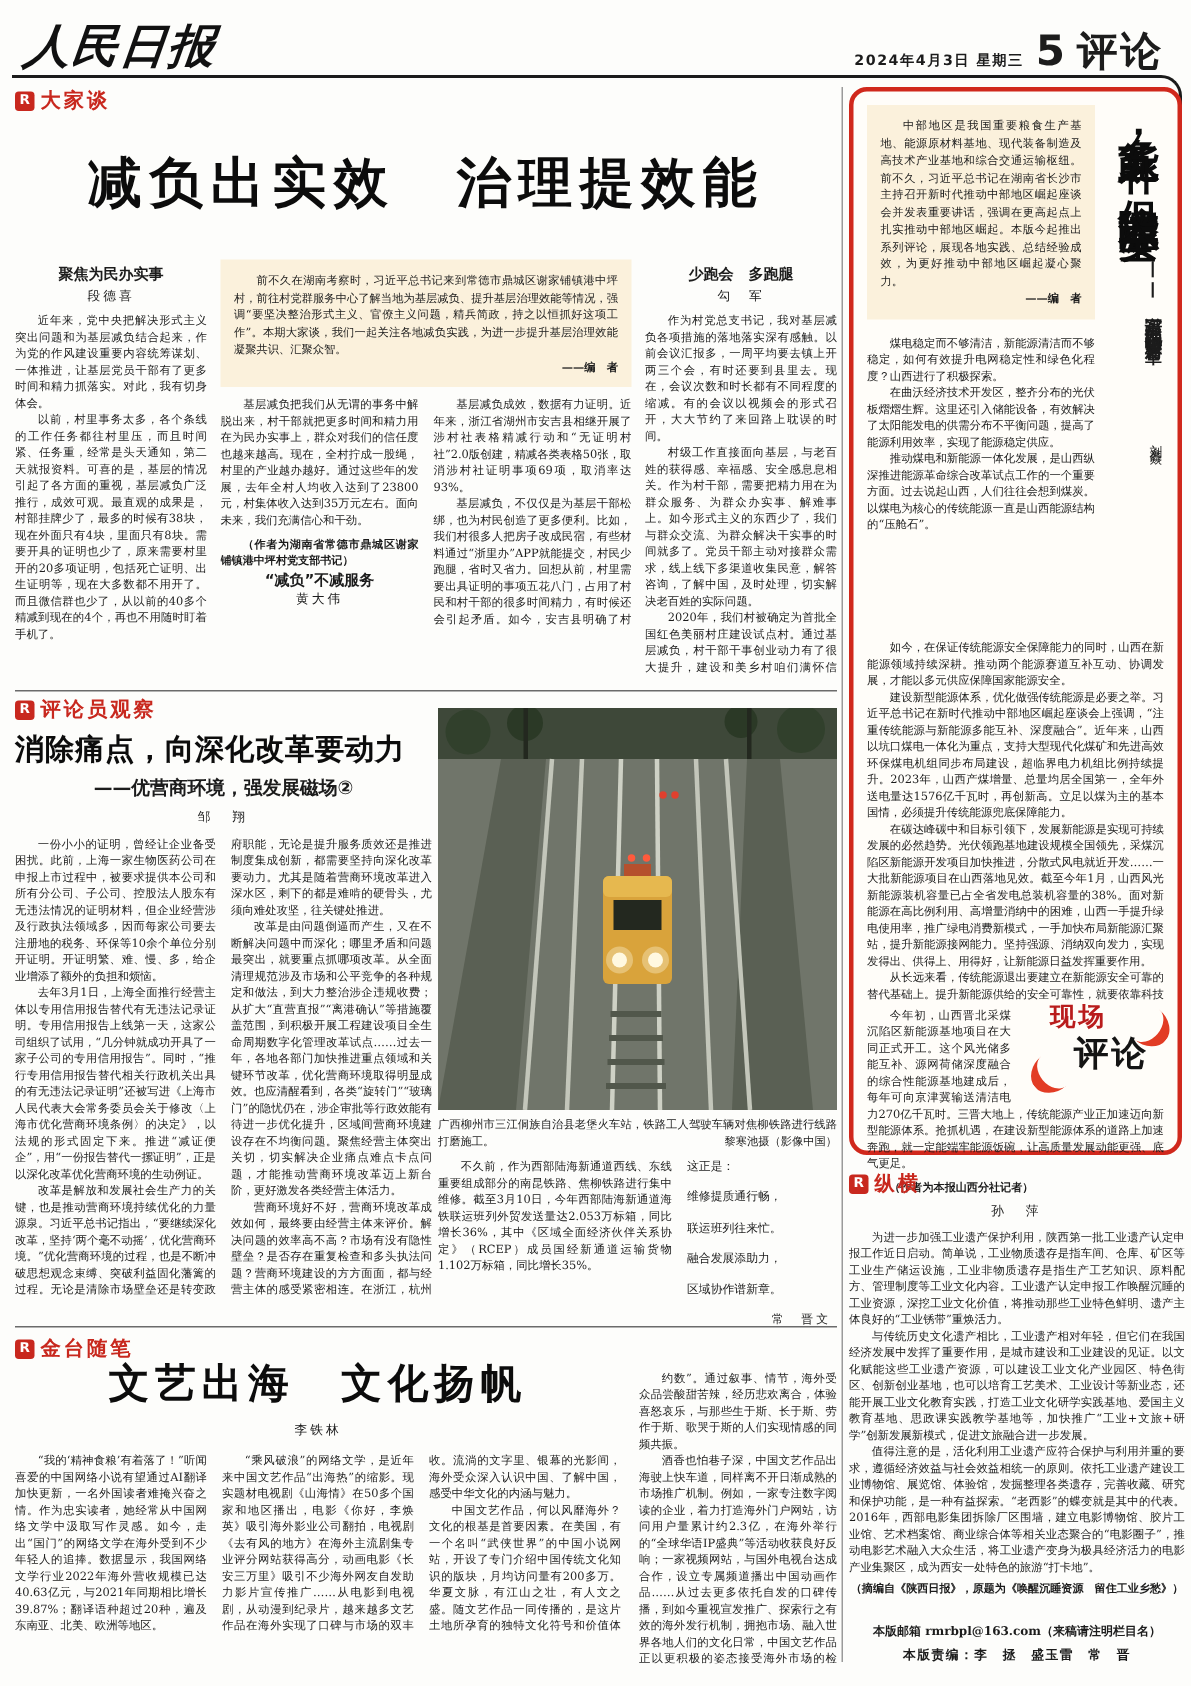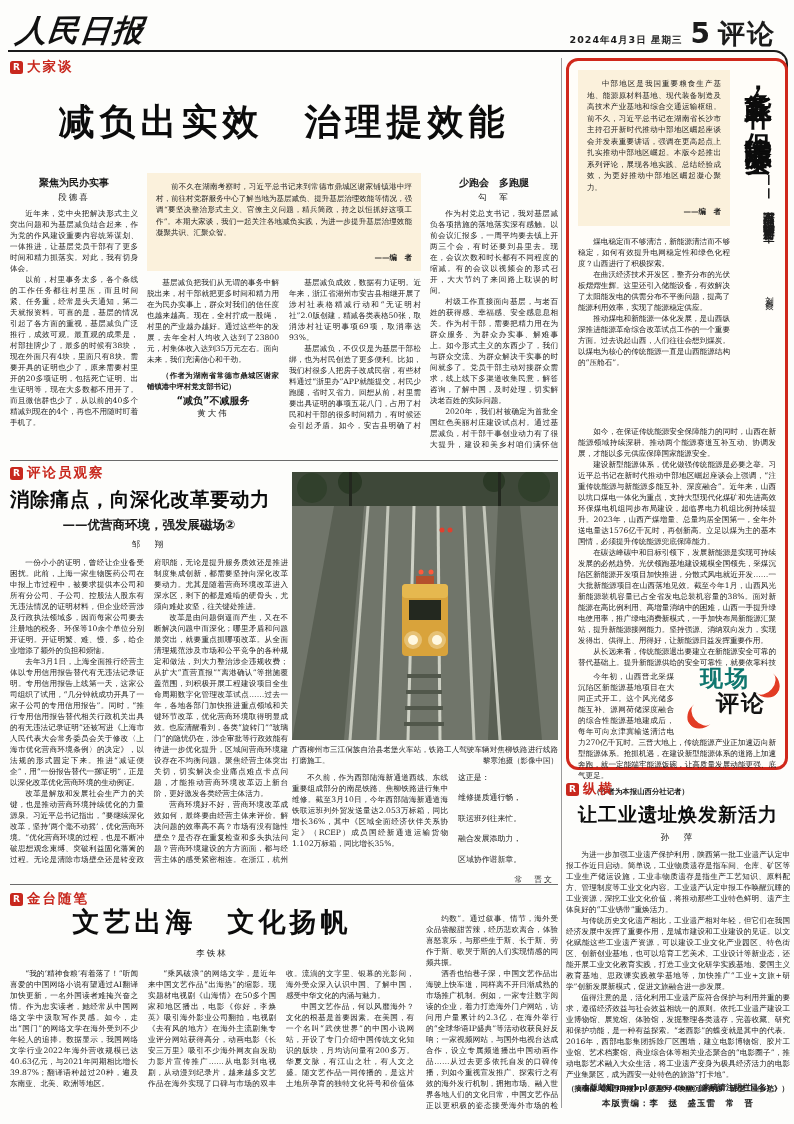--- a/index.html
+++ b/index.html
@@ -38,40 +38,40 @@
   
   .djt{position:absolute;left:10px;top:58px;width:548px;height:400px;}
   .djt-headline{font-family:"DejaVu Sans","Liberation Sans",sans-serif;font-weight:900;
       font-size:36px;letter-spacing:5px;text-align:center;margin:22px 0 26px;color:#0c0c0c;}
   .djt-cols{display:flex;gap:9px;}
   .djt-col1,.djt-col4{width:128px;height:276px;}
   .djt-mid{width:274px;}
   .editor-box{background:#fbf1dc;padding:8px 9px;font-size:7.5px;line-height:11.5px;
       text-align:justify;}
   .editor-box .note{text-indent:2em;}
-  .editor-sig{text-align:right;font-weight:700;margin-top:13px;}
+  .editor-sig{text-align:right;font-weight:700;margin-top:0;}
   .two-col{columns:2;column-gap:10px;height:158px;overflow:hidden;margin-top:6px;}
 
   
   .redbox{position:absolute;left:566px;top:58px;width:222px;height:712px;
       border:3px solid #d0281c;border-radius:12px;background:#fffdf9;padding:9px 9px 6px;box-sizing:border-box;}
   .rb-top{display:flex;gap:6px;height:352px;overflow:hidden;}
   .rb-leadcol{flex:1;min-width:0;}
   .rb-leadtext{margin-top:10px;height:168px;overflow:hidden;}
   .rb-vert{writing-mode:vertical-rl;display:flex;gap:4px;height:350px;}
   .rb-headline{font-family:"DejaVu Sans","Liberation Sans",sans-serif;font-weight:900;
       font-size:27px;letter-spacing:3px;color:#0c0c0c;margin-left:4px;}
   .rb-subtitle{font-family:"DejaVu Sans","Liberation Sans",sans-serif;font-weight:700;
       font-size:11.5px;letter-spacing:2px;margin-top:40px;}
   .rb-author{font-size:8.5px;letter-spacing:3px;margin-top:46px;}
   .rb-wide{margin-top:4px;height:242px;overflow:hidden;}
   .rb-close{margin-top:3px;}
   .xc-logo{position:relative;width:96px;height:58px;float:right;margin:2px 0 0 6px;
       font-family:"DejaVu Sans","Liberation Sans",sans-serif;}
-  .xc1{position:absolute;top:0;left:20px;font-size:23px;font-weight:900;color:#0f766e;letter-spacing:2px;}
+  .xc1{position:absolute;top:0;left:20px;font-size:17px;font-weight:900;color:#b91c1c;letter-spacing:2px;}
   .xc2{position:absolute;top:25px;left:36px;font-size:23px;font-weight:900;color:#141414;letter-spacing:2px;}
   .swoosh{position:absolute;width:26px;height:26px;border-radius:50%;}
   .s1{top:-3px;left:68px;border-right:7px solid #e23c25;transform:rotate(40deg);}
   .s2{top:28px;left:6px;border-left:7px solid #e23c25;transform:rotate(-40deg);}
 
   
   .plg{position:absolute;left:10px;top:464px;width:278px;height:412px;}
   .plg-headline{font-family:"DejaVu Sans","Liberation Sans",sans-serif;font-weight:900;
       font-size:19.5px;letter-spacing:0.5px;margin:2px 0 4px;color:#0c0c0c;}
   .plg-subtitle{font-family:"DejaVu Sans","Liberation Sans",sans-serif;font-weight:800;
@@ -308,21 +308,20 @@
         <p>约数”。通过叙事、情节，海外受众品尝酸甜苦辣，经历悲欢离合，体验喜怒哀乐，与那些生于斯、长于斯、劳作于斯、歌哭于斯的人们实现情感的同频共振。</p>
         <p>酒香也怕巷子深，中国文艺作品出海驶上快车道，同样离不开日渐成熟的市场推广机制。例如，一家专注数字阅读的企业，着力打造海外门户网站，访问用户量累计约2.3亿，在海外举行的“全球华语IP盛典”等活动收获良好反响；一家视频网站，与国外电视台达成合作，设立专属频道播出中国动画作品……从过去更多依托自发的口碑传播，到如今重视宣发推广、探索行之有效的海外发行机制，拥抱市场、融入世界各地人们的文化日常，中国文艺作品正以更积极的姿态接受海外市场的检验。</p>
       </div>
   </div>
 
   <div class="zh">
     <div class="tag">
       <span class="tag-icon">R</span>
       <span class="tag-label">纵横</span>
     </div>
-    <div class="zh-headline">让工业遗址焕发新活力</div>
     <div class="zh-author">孙　萍</div>
     <div class="zh-body body">
         <p>为进一步加强工业遗产保护利用，陕西第一批工业遗产认定申报工作近日启动。简单说，工业物质遗存是指车间、仓库、矿区等工业生产储运设施，工业非物质遗存是指生产工艺知识、原料配方、管理制度等工业文化内容。工业遗产认定申报工作唤醒沉睡的工业资源，深挖工业文化价值，将推动那些工业特色鲜明、遗产主体良好的“工业锈带”重焕活力。</p>
         <p>与传统历史文化遗产相比，工业遗产相对年轻，但它们在我国经济发展中发挥了重要作用，是城市建设和工业建设的见证。以文化赋能这些工业遗产资源，可以建设工业文化产业园区、特色街区、创新创业基地，也可以培育工艺美术、工业设计等新业态，还能开展工业文化教育实践，打造工业文化研学实践基地、爱国主义教育基地、思政课实践教学基地等，加快推广“工业+文旅+研学”创新发展新模式，促进文旅融合进一步发展。</p>
         <p>值得注意的是，活化利用工业遗产应符合保护与利用并重的要求，遵循经济效益与社会效益相统一的原则。依托工业遗产建设工业博物馆、展览馆、体验馆，发掘整理各类遗存，完善收藏、研究和保护功能，是一种有益探索。“老西影”的蝶变就是其中的代表。2016年，西部电影集团拆除厂区围墙，建立电影博物馆、胶片工业馆、艺术档案馆、商业综合体等相关业态聚合的“电影圈子”，推动电影艺术融入大众生活，将工业遗产变身为极具经济活力的电影产业集聚区，成为西安一处特色的旅游“打卡地”。</p>
         <p>工业遗产蕴藏着许多故事，反映着时代变迁，描绘了诸多历程，见证了工匠们的创新精神和工艺技术革新。斑驳的岁月，留下了丰富的工业遗产和宝贵的精神财富，使拥有工业遗产的地区成为待开发的旅游“富矿”，拥有经济转型的“突破口”。加强工业遗产的保护与利用，有利于弘扬艰苦创业、无私奉献、勇于创新的精神，让工业遗址焕发新活力。</p>
       </div>
     <div class="zh-source">（摘编自《陕西日报》，原题为《唤醒沉睡资源　留住工业乡愁》）</div>
   </div>
 

